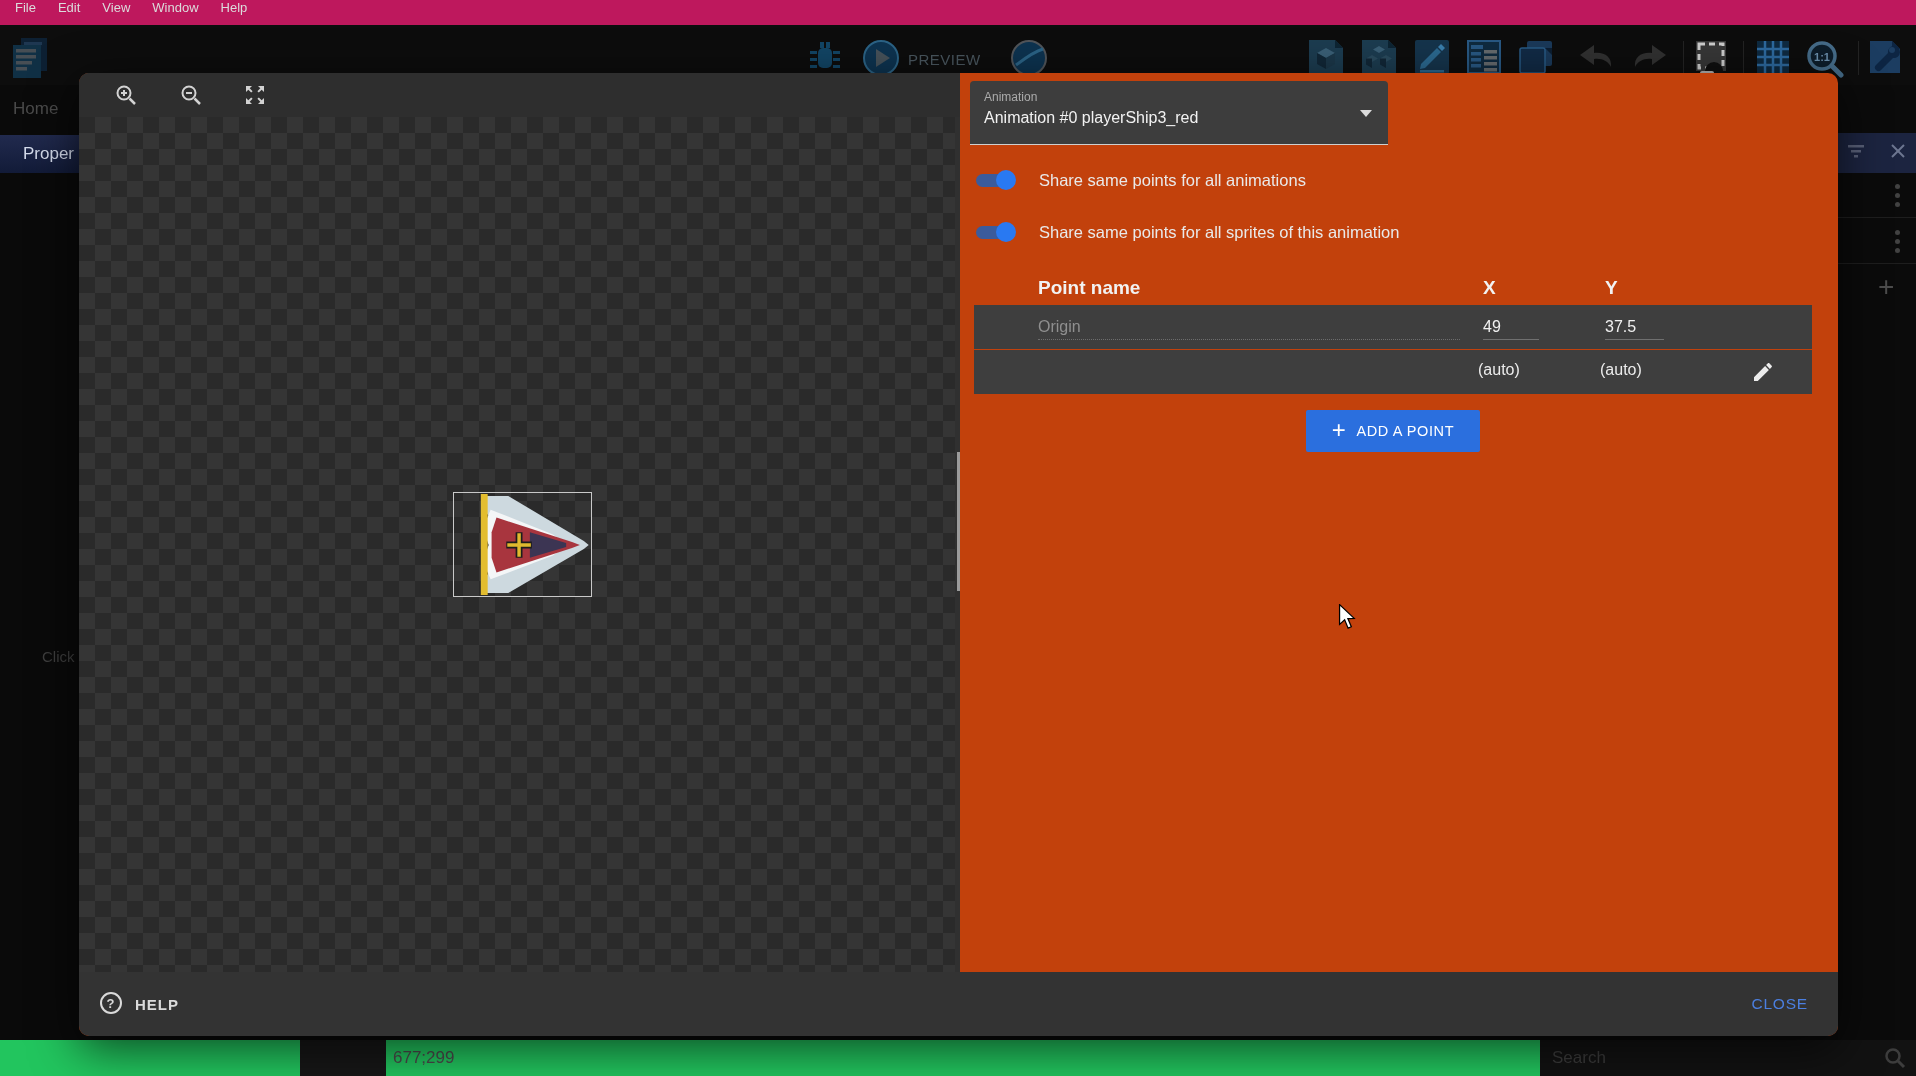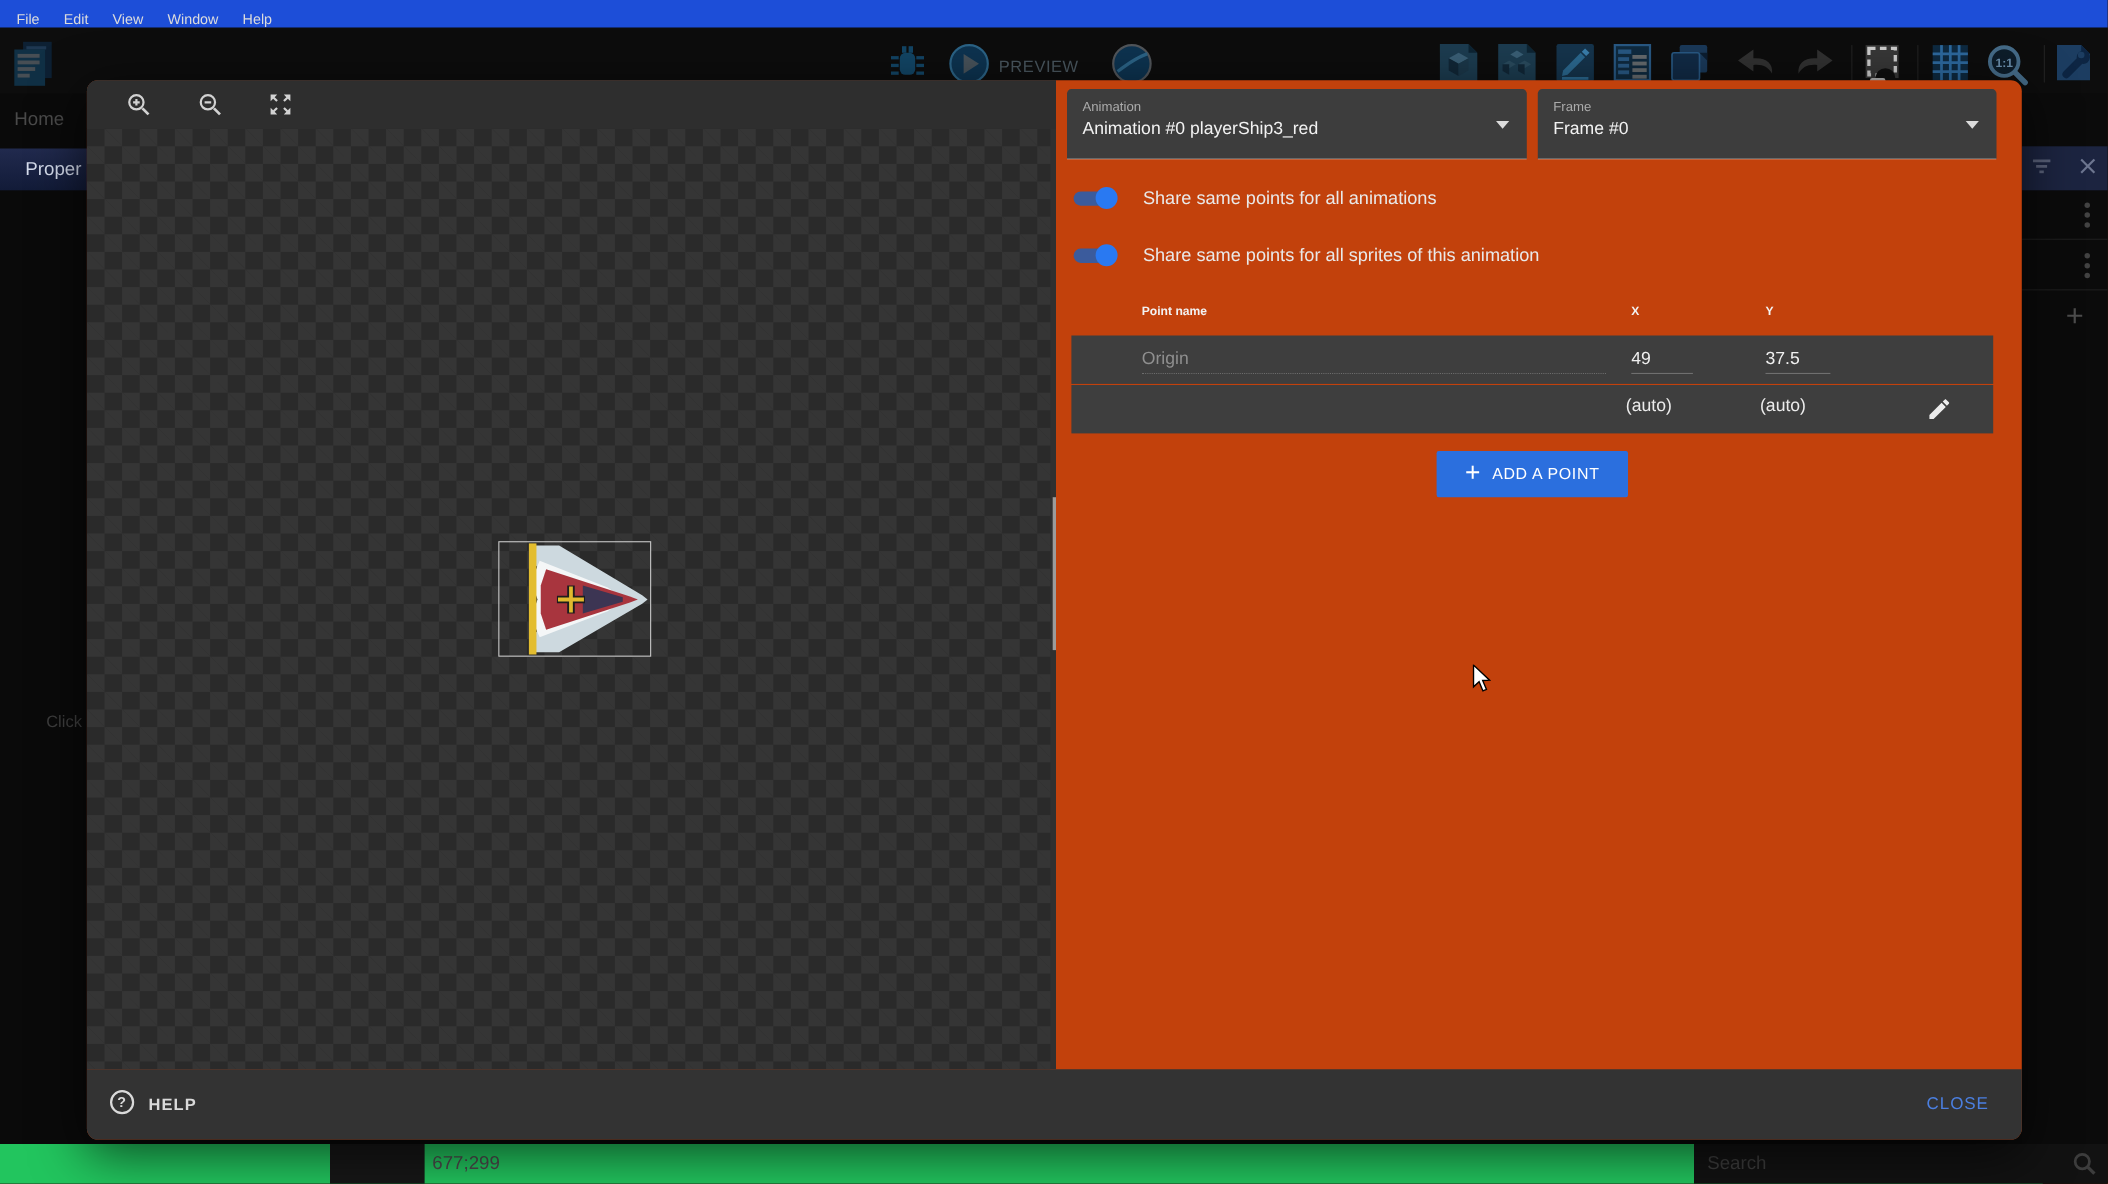--- a/index.html
+++ b/index.html
@@ -1,21 +1,21 @@
 <!DOCTYPE html>
 <html><head>
 <meta charset="utf-8">
 <style>
   * { margin:0; padding:0; box-sizing:border-box; }
   html,body { width:1916px; height:1076px; overflow:hidden; background:#0a0a0a;
     font-family:"Liberation Sans", sans-serif; }
 
   
   .menubar { position:absolute; left:0; top:0; width:1916px; height:25px;
-    background:#1d4ed8; display:flex; align-items:flex-end; padding-left:4px; z-index:3; }
+    background:#be185d; display:flex; align-items:flex-start; padding-left:4px; z-index:3; }
   .menu-item { color:#dcdcdc; font-size:13px; padding:0 11px; cursor:default; }
 
   
   .toolbar { position:absolute; left:0; top:25px; width:1916px; height:60px; background:#0d0d0d; z-index:2; }
   .tb-btn { position:absolute; display:flex; align-items:center; gap:8px; color:#49565e;
     font-size:15px; letter-spacing:0.5px; top:14px; }
   .tb-sep { position:absolute; top:16px; width:1px; height:34px; background:#232323; }
   .tb-ic { position:absolute; top:13px; width:38px; height:38px; opacity:.95; }
 
   
@@ -73,21 +73,21 @@
   .toggle-row { position:absolute; left:0; width:878px; height:38px; display:flex; align-items:center;
     padding-left:14px; cursor:pointer; }
   .switch { position:relative; width:45px; height:20px; flex:0 0 45px; }
   .switch .track { position:absolute; left:2px; top:4px; width:36px; height:13px; border-radius:7px;
     background:#3b5b9c; }
   .switch .knob { position:absolute; right:3px; top:0; width:20px; height:20px; border-radius:50%;
     background:#2979f2; }
   .toggle-label { margin-left:20px; font-size:16.5px; color:#e9e9e9; }
 
   .tbl-header { position:absolute; left:0; top:196px; width:878px; height:36px; }
-  .th { position:absolute; font-size:11px; font-weight:bold; color:#f2f2f2; top:8px; }
+  .th { position:absolute; font-size:19px; font-weight:bold; color:#f2f2f2; top:8px; }
   .trow { position:absolute; left:14px; width:838px; height:44px; background:#3e3e3e; }
   .cell-name { position:absolute; left:64px; top:9px; width:422px; height:26px; background:transparent;
     border:none; border-bottom:1px dotted #6d6d6d; color:#8f8f8f; font-size:16px; font-family:inherit; outline:none; }
   .cell-val { position:absolute; top:9px; height:26px; background:transparent; border:none;
     border-bottom:1px solid #6f6f6f; color:#f0f0f0; font-size:16px; font-family:inherit; outline:none; }
   .cell-auto { position:absolute; top:11px; color:#ececec; font-size:16px; }
   .pencil-btn { position:absolute; right:37px; top:10px; width:24px; height:24px; cursor:pointer; }
 
   .add-btn { position:absolute; left:346px; top:337px; width:174px; height:42px; background:#2b6fde;
     border:none; border-radius:2px; color:#ffffff; font-size:14.5px; font-weight:500; letter-spacing:.6px;
@@ -362,25 +362,20 @@
     </div>
     <div class="vscroll"></div>
   </div>
 
   <div class="panel">
     <div class="dd" style="left:10px; width:418px;">
       <span class="dd-label">Animation</span>
       <span class="dd-value">Animation #0 playerShip3_red</span>
       <span class="dd-arrow"></span>
     </div>
-    <div class="dd" style="left:438px; width:417px;">
-      <span class="dd-label">Frame</span>
-      <span class="dd-value">Frame #0</span>
-      <span class="dd-arrow"></span>
-    </div>
 
     <div class="toggle-row" style="top:88px;">
       <span class="switch">
         <span class="track"></span>
           <span class="knob"></span>
       </span>
       <span class="toggle-label">Share same points for all animations</span>
     </div>
     <div class="toggle-row" style="top:140px;">
       <span class="switch">

